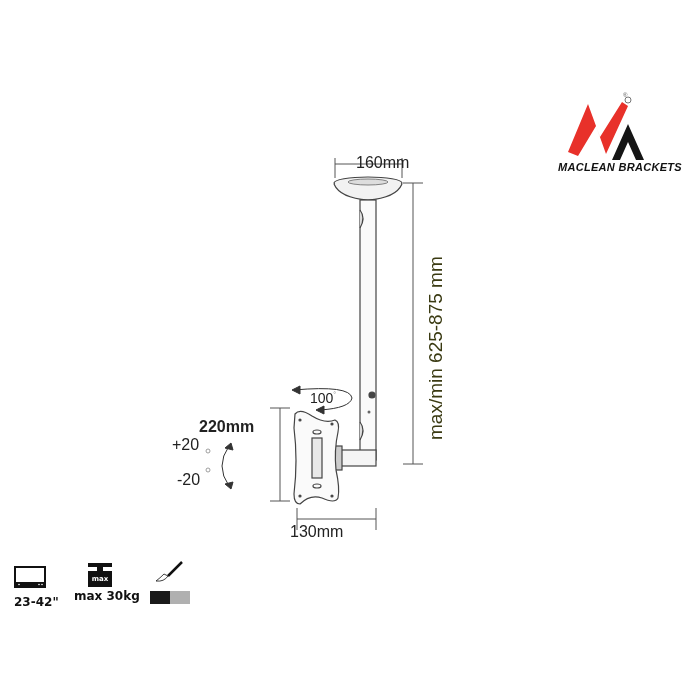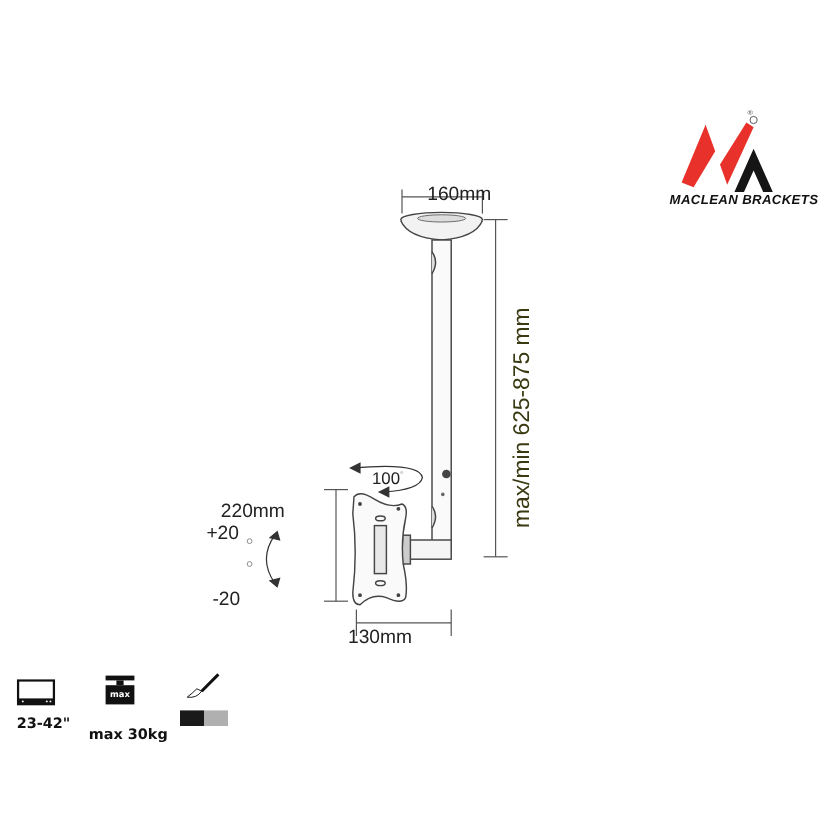--- a/index.html
+++ b/index.html
@@ -93,43 +93,43 @@
   </g>
   <circle cx="208" cy="451" r="2" fill="none" stroke="#888" stroke-width="0.8"></circle>
   <circle cx="208" cy="470" r="2" fill="none" stroke="#888" stroke-width="0.8"></circle>
 </svg>
 
 <div class="abs dim-text" style="left:340px; top:154px;margin-left:16px;">160mm</div>
 <div class="abs vert-text" style="left:425px; top:440px;">max/min 625-875 mm</div>
 <div class="abs dim-text" style="left:310px; top:390px; font-size:14px;">
   <span>100</span><sup style="font-size:7px; color:#888;">°</sup>
 </div>
-<div class="abs dim-text" style="left:184px; top:418px;">220mm</div>
+<div class="abs dim-text" style="left:199px; top:418px;font-weight:bold;">220mm</div>
 <div class="abs dim-text" style="left:290px; top:523px;">130mm</div>
 <div class="abs dim-text" style="left:172px; top:436px;">+20</div>
-<div class="abs dim-text" style="left:177px; top:491px;">-20</div>
+<div class="abs dim-text" style="left:177px; top:471px;">-20</div>
 
 <div class="abs" style="left:14px; top:566px;">
   <svg width="32" height="22" viewBox="0 0 32 22">
     <rect x="1" y="1" width="30" height="20" fill="none" stroke="#111" stroke-width="2"></rect>
     <rect x="1" y="16" width="30" height="5" fill="#111"></rect>
     <circle cx="5" cy="18.5" r="0.8" fill="#fff"></circle>
     <circle cx="25" cy="18.5" r="0.8" fill="#fff"></circle>
       <circle cx="28" cy="18.5" r="0.8" fill="#fff"></circle>
   </svg>
   <div class="spec-label" style="margin-top:3px;">23-42"</div>
 </div>
 
 <div class="abs" style="left:74px; top:563px; text-align:center; width:60px;">
   <div style="margin:0 auto; width:32px; position:relative; height:26px;">
     <div style="position:absolute; left:0; top:0; width:24px; height:4px; background:#111;"></div>
     <div style="position:absolute; left:9px; top:4px; width:6px; height:4px; background:#111;"></div>
     <div style="position:absolute; left:0; top:8px; width:24px; height:16px; background:#111; color:#fff; font-family:'DejaVu Sans', sans-serif; font-weight:bold; font-size:7px; line-height:16px; text-align:center;">max</div>
   </div>
-  <div class="spec-label" style="margin-top:16px;">max 30kg</div>
+  <div class="spec-label" style="margin-top:0px;">max 30kg</div>
 </div>
 
 <div class="abs" style="left:150px; top:560px;">
   <svg width="36" height="24" viewBox="0 0 36 24">
     <line x1="32" y1="2" x2="18" y2="16" stroke="#111" stroke-width="2.5"></line>
     <path d="M18,16 Q14,22 6,21 Q10,18 14,14 Z" fill="#fff" stroke="#111" stroke-width="0.8"></path>
   </svg>
   <div style="margin-top:3px; display:flex;">
     <span class="swatch" style="background:#1a1a1a;"></span>
     <span class="swatch" style="background:#b0b0b0;"></span>

